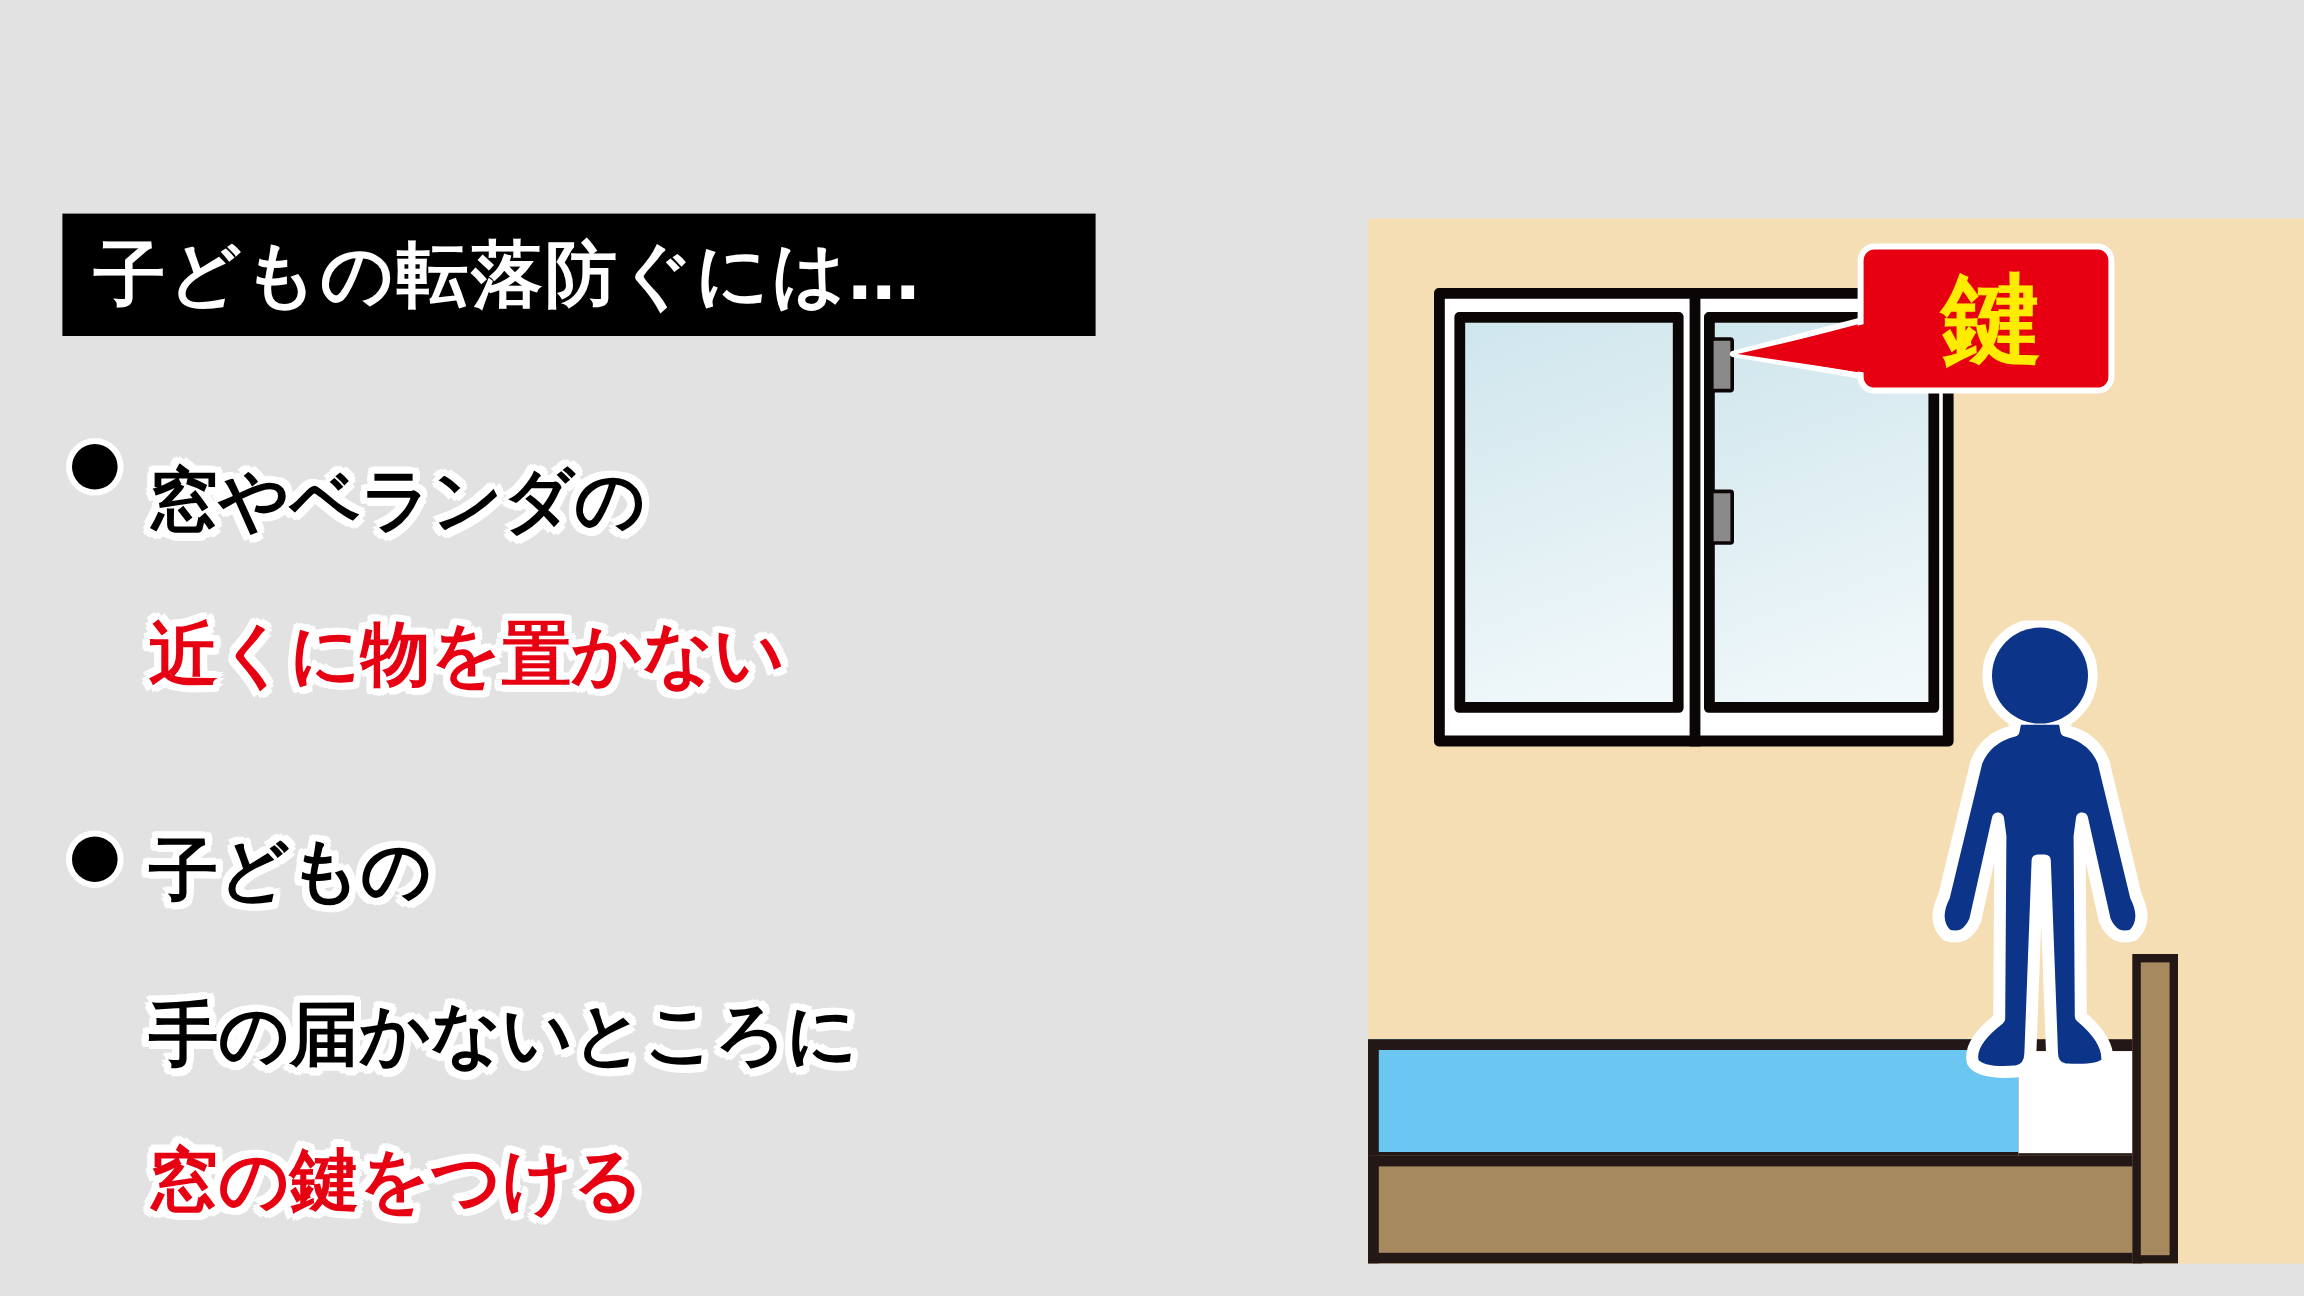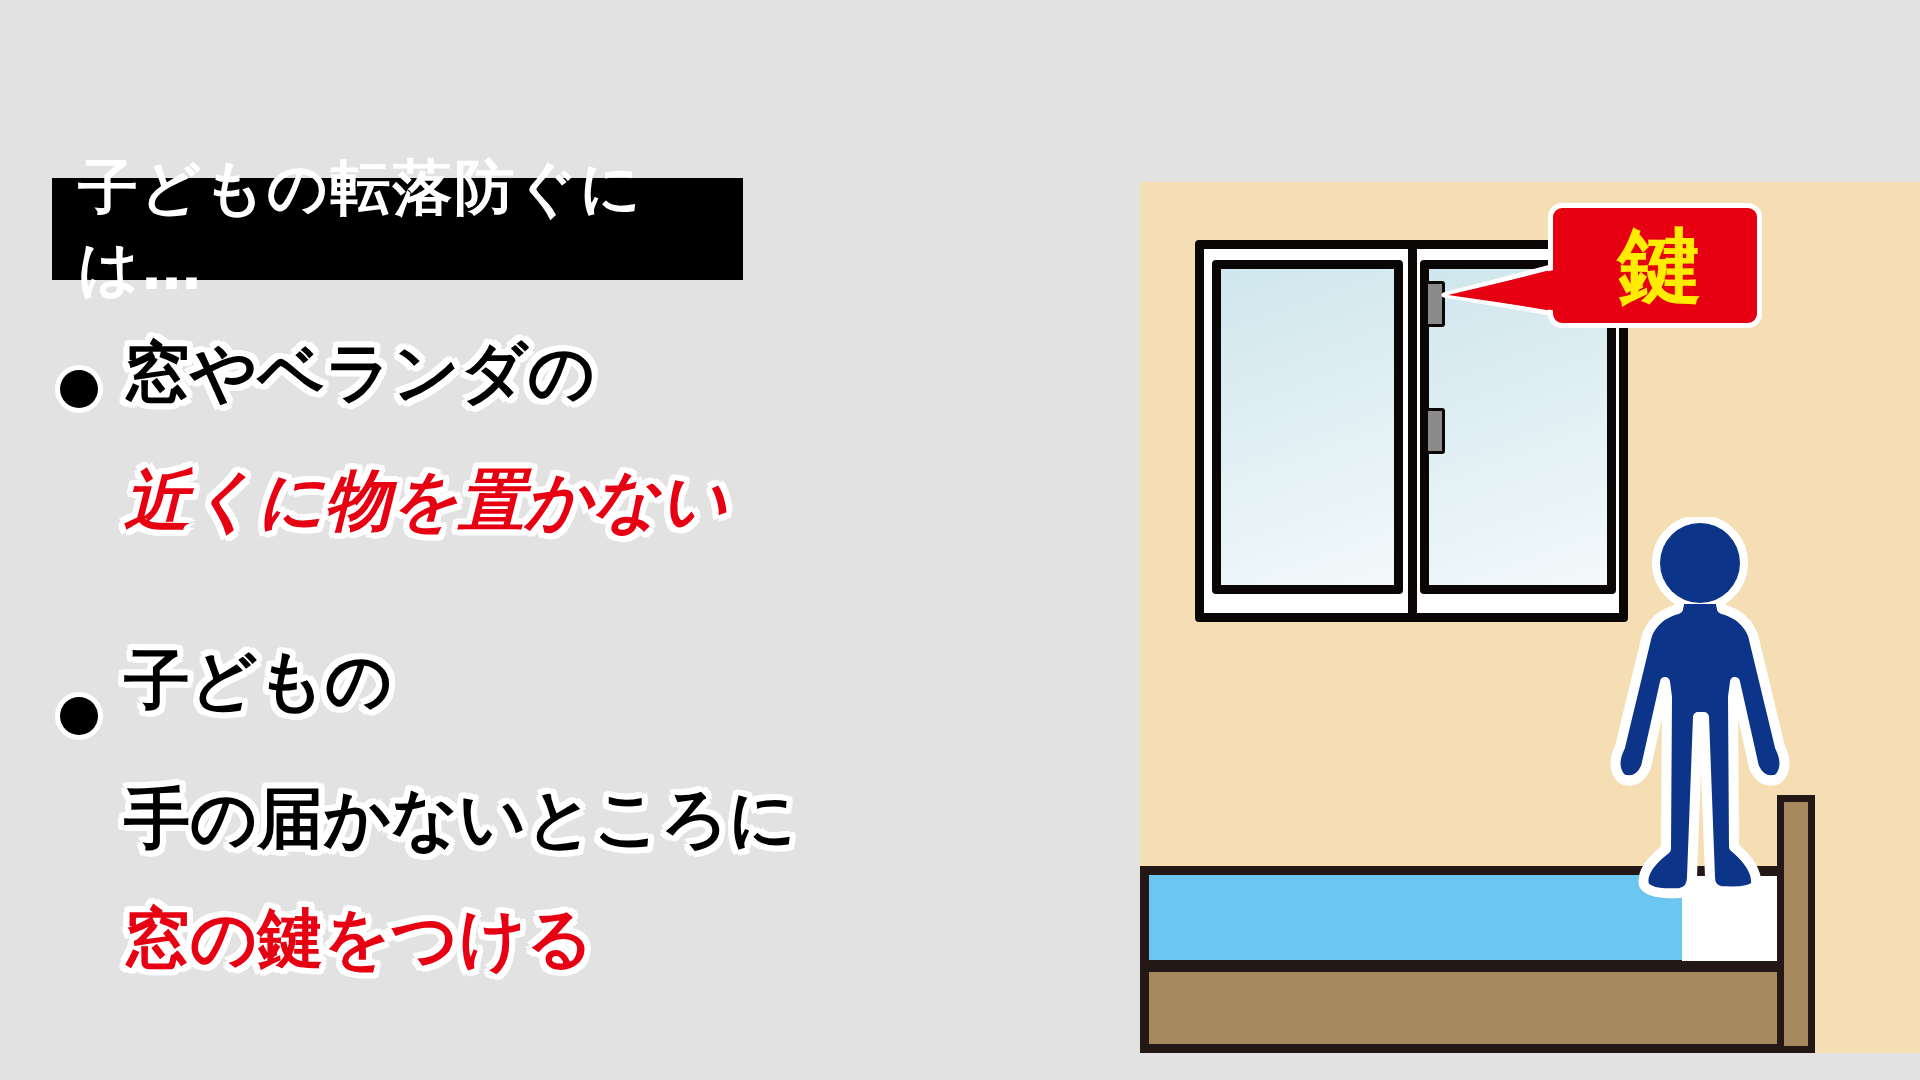--- a/index.html
+++ b/index.html
@@ -2,34 +2,35 @@
 <html><head>
 <meta charset="utf-8">
 <style>
   html, body { margin:0; padding:0; }
   body {
     width:1920px; height:1080px; overflow:hidden; position:relative;
     background:#e2e2e2;
     font-family:"DejaVu Sans", "Liberation Sans", sans-serif;
   }
   .label-box {
-    position:absolute; left:52px; top:178px; width:691px; height:102px;
+    position:absolute; left:52px; top:178px; width:861px; height:102px;
     background:#000; color:#fff;
     display:flex; align-items:center; padding-left:26px; box-sizing:border-box;
     font-size:60px; font-weight:bold; letter-spacing:2px;
   }
   .bullets { position:absolute; left:60px; top:340px; }
   .line {
     position:absolute; white-space:nowrap;
-    font-size:66px; font-weight:bold; line-height:1;
+    font-size:58px; font-weight:bold; line-height:1;
     -webkit-text-stroke:0;
     text-shadow:
       -5px -5px 0 #fff, 5px -5px 0 #fff, -5px 5px 0 #fff, 5px 5px 0 #fff,
       0 -6px 0 #fff, 0 6px 0 #fff, -6px 0 0 #fff, 6px 0 0 #fff,
       -3px -6px 0 #fff, 3px 6px 0 #fff, -6px 3px 0 #fff, 6px -3px 0 #fff;
+    margin-top: 48px;
   }
   .black { color:#000; }
   .red { color:#e60012; }
   .dot {
     position:absolute; width:38px; height:38px; border-radius:50%; background:#000;
     box-shadow:0 0 0 5px #fff;
   }
 
   .panel { position:absolute; left:1140px; top:182px; width:780px; height:871px; background:#f5deb3; overflow:hidden; }
   .panel * { position:absolute; box-sizing:border-box; }
@@ -58,21 +59,21 @@
 </head>
 <body>
 
 <div class="label-box">
   <span>子どもの転落防ぐには…</span>
 </div>
 
 <div class="bullets">
   <div class="dot" style="left:0px; top:30px;"></div>
   <div class="line black" style="left:64px; top:0px;">窓やベランダの</div>
-  <div class="line red" style="left:64px; top:128px;font-style:italic;">近くに物を置かない</div>
+  <div class="line red" style="left:64px; top:128px;">近くに物を置かない</div>
 
   <div class="dot" style="left:0px; top:357px;"></div>
   <div class="line black" style="left:64px; top:308px;">子どもの</div>
   <div class="line black" style="left:64px; top:446px;font-family:Liberation Serif, serif;">手の届かないところに</div>
   <div class="line red" style="left:64px; top:566px;">窓の鍵をつける</div>
 </div>
 
 <div class="panel">
   <div class="win-outer"></div>
   <div class="glass glass-l"></div>

